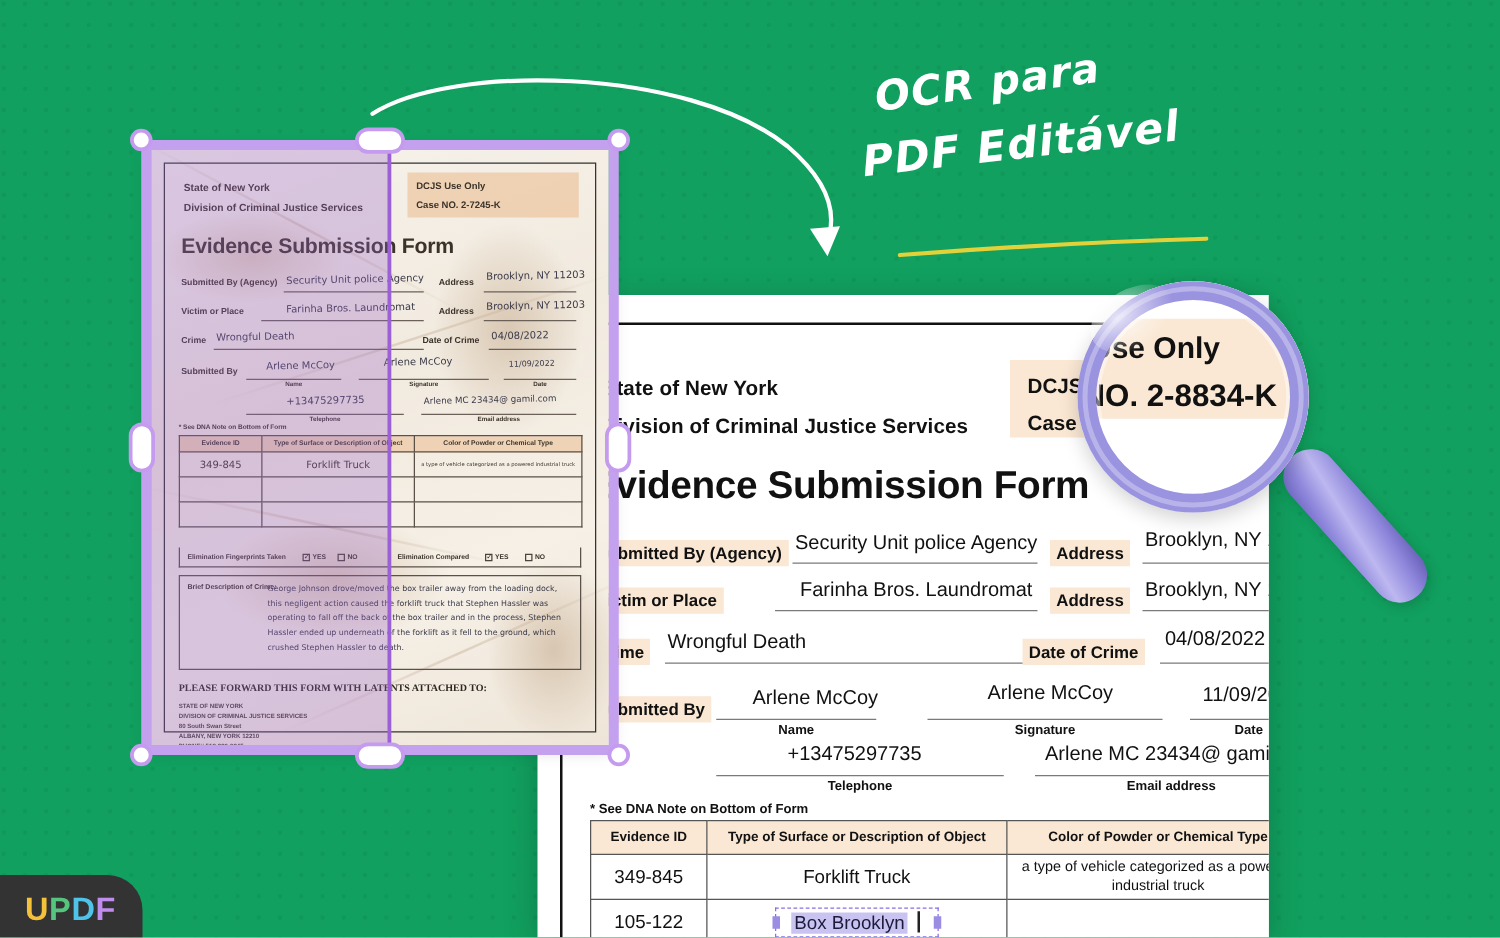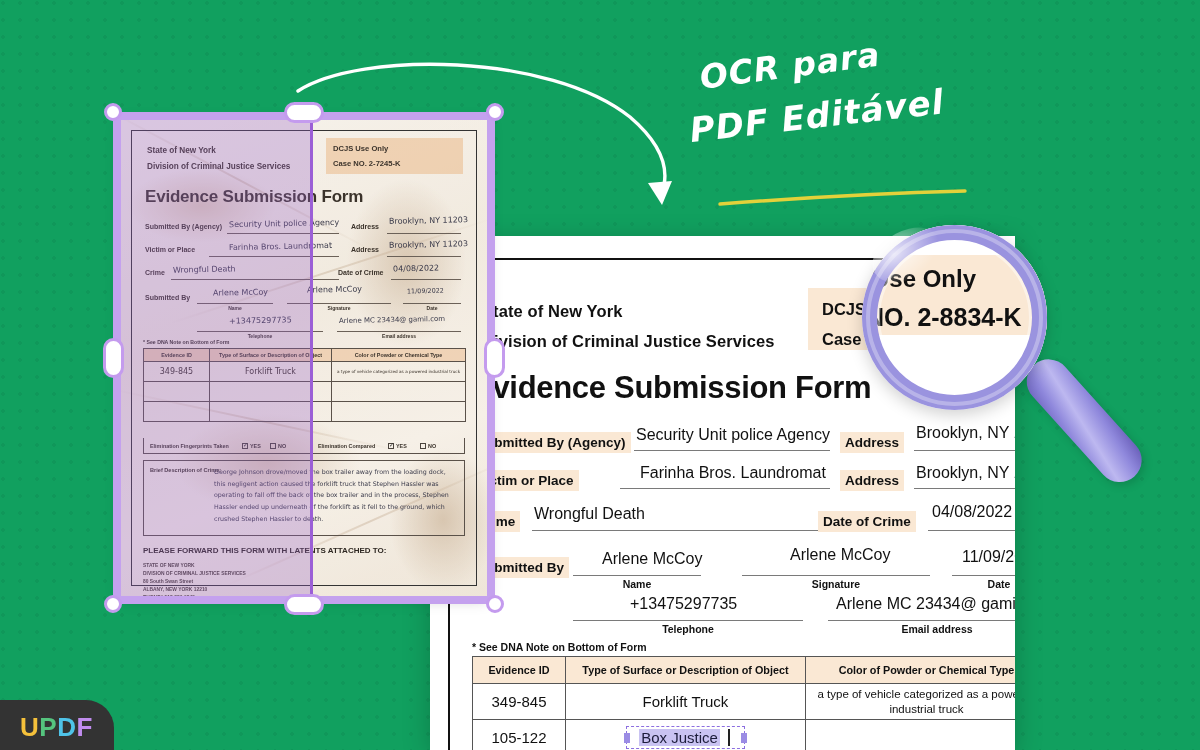--- a/index.html
+++ b/index.html
@@ -190,21 +190,21 @@
   .chk { position: absolute; width: 6px; height: 6px; border: .8px solid #4b443d; top: 5px; }
   .chk.on::after { content: "✓"; position: absolute; left: 0px; top: -3px; font-size: 6px; color: #2a2a2a; }
 
   #ld-desc { position: absolute; left: 22px; top: 340px; width: 322px; height: 76px; border: .8px solid #5a5149; }
   #ld-desc-label { position: absolute; left: 6px; top: 6px; font-size: 5.6px; font-weight: 700; color: #3b332b; }
   #ld-desc-text {
     position: absolute; left: 70px; top: 5px; width: 245px;
     font-family: "DejaVu Sans", sans-serif; font-size: 6.3px; line-height: 1.85;
     color: #3a3a4a;
   }
-  #ld-forward { position: absolute; left: 22px; top: 426px; font-size: 8px; font-weight: 700; color: #2e2822; }
+  #ld-forward { position: absolute; left: 22px; top: 426px; font-size: 8px; font-weight: 700; color: #2e2822; font-family: Liberation Serif, serif; }
   #ld-addr { position: absolute; left: 22px; top: 442px; font-size: 4.9px; line-height: 1.62; color: #4a4139; font-weight: 700; }
 
   
   #sel-overlay {
     position: absolute; left: 8px; top: 8px; width: 192px; height: 476px;
     background: rgba(150,95,200,.30);
     border-right: 3px solid #9B5FD6;
     pointer-events: none;
   }
   #sel-frame {
@@ -350,21 +350,21 @@
         <tr>
           <td>349-845</td>
           <td>Forklift Truck</td>
           <td class="small">a type of vehicle categorized as a powered industrial truck</td>
         </tr>
         <tr>
           <td>105-122</td>
           <td>
             <span id="edit-wrap">
               <span class="edit-nub l"></span>
-              <span id="edit-text">Box Justice</span>
+              <span id="edit-text">Box Brooklyn</span>
               <span id="edit-caret"></span>
               <span class="edit-nub r"></span>
             </span>
           </td>
           <td></td>
         </tr>
 
       </tbody>
         </table>
     </div>

